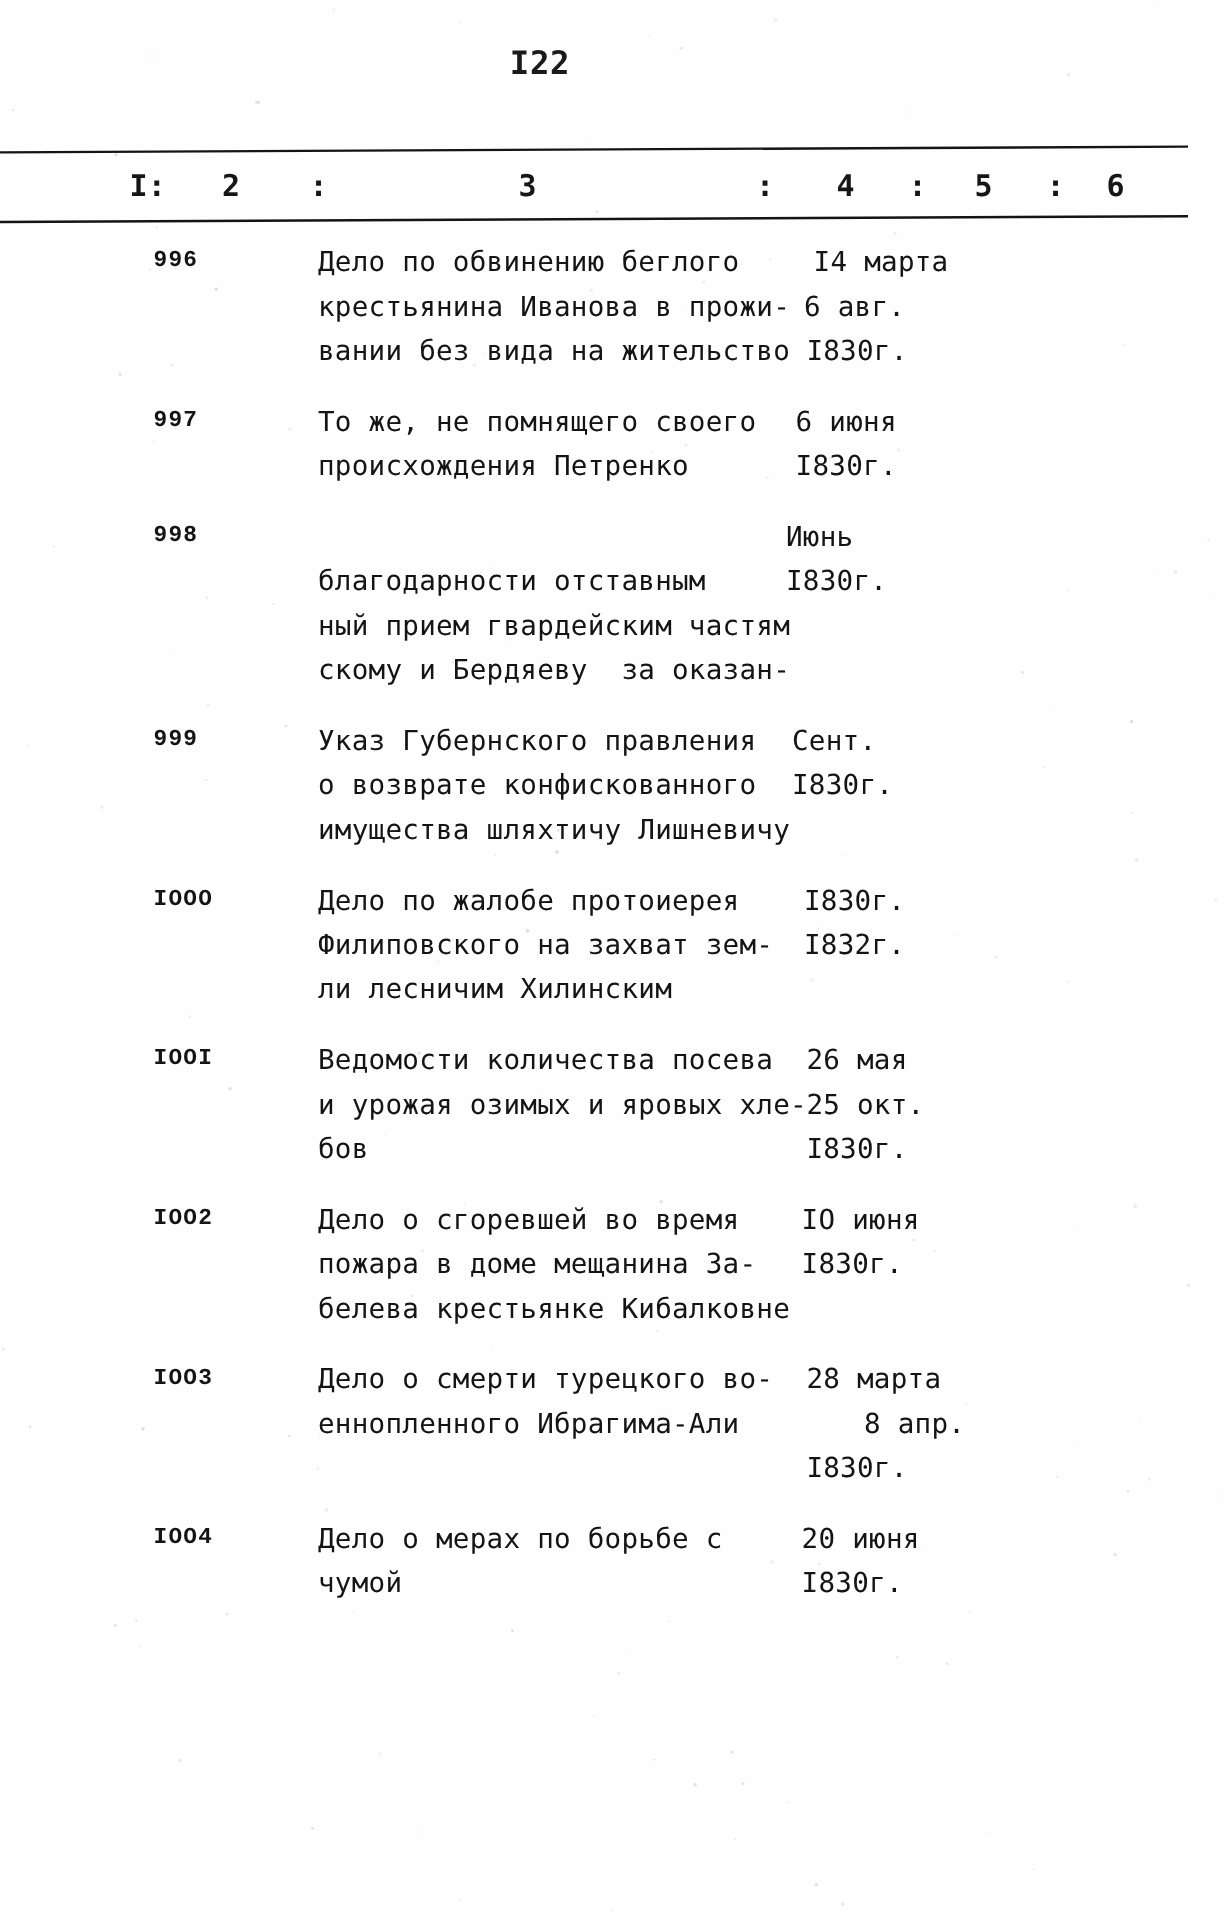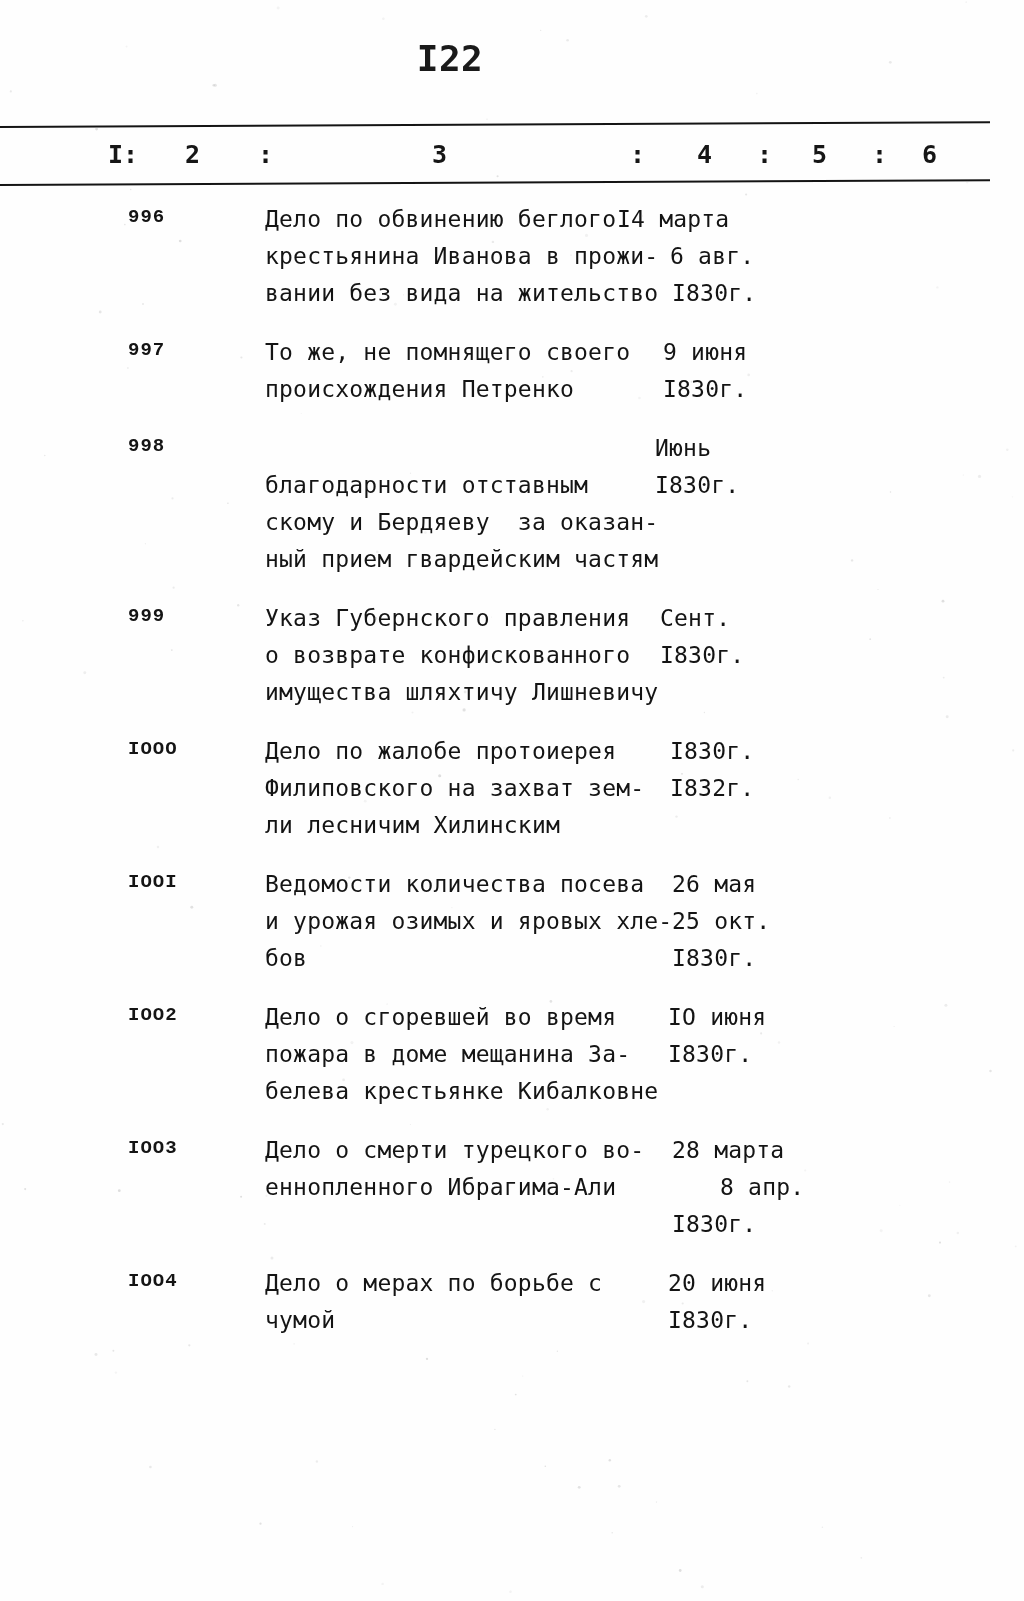--- a/index.html
+++ b/index.html
@@ -29,21 +29,21 @@
     opacity: 0.5;
   }
 
   
   #page-number {
     position: absolute;
     top: 38px;
     left: 0;
     width: 900px;
     text-align: center;
-    font-size: 36px;
+    font-size: 27px;
     letter-spacing: 0.5px;
     font-weight: 600;
     color: #1a1a1a;
   }
 
   
   #header-band {
     position: absolute;
     top: 126px;
     left: 0;
@@ -139,33 +139,33 @@
         <span class="colhead" style="left: 697px;">4</span>
         <span class="colhead" style="left: 757px;">:</span>
         <span class="colhead" style="left: 812px;">5</span>
         <span class="colhead" style="left: 872px;">:</span>
         <span class="colhead" style="left: 922px;">6</span>
       </div>
   </div>
 
   <div id="entries">
       <div class="entry">
-        <div class="entry-line"><span class="entry-number">996</span><span class="entry-desc">Дело по обвинению беглого</span><span class="entry-date" style="left: 617px;">I4 марта</span></div>
+        <div class="entry-line"><span class="entry-number">996</span><span class="entry-desc">Дело по обвинению беглого</span><span class="entry-date" style="left: 678px;">I4 марта</span></div>
         <div class="entry-line"><span class="entry-desc">крестьянина Иванова в прожи-</span><span class="entry-date" style="left: 670px;">6 авг.</span></div>
         <div class="entry-line"><span class="entry-desc">вании без вида на жительство</span><span class="entry-date" style="left: 672px;">I830г.</span></div>
       </div>
       <div class="entry">
-        <div class="entry-line"><span class="entry-number">997</span><span class="entry-desc">То же, не помнящего своего</span><span class="entry-date" style="left: 663px;">9 июня</span></div>
+        <div class="entry-line"><span class="entry-number">997</span><span class="entry-desc">То же, не помнящего своего</span><span class="entry-date" style="left: 663px;">6 июня</span></div>
         <div class="entry-line"><span class="entry-desc">происхождения Петренко</span><span class="entry-date" style="left: 663px;">I830г.</span></div>
       </div>
       <div class="entry">
         <div class="entry-line"><span class="entry-number">998</span><span class="entry-date" style="left: 655px;">Июнь</span></div>
         <div class="entry-line"><span class="entry-desc">благодарности отставным</span><span class="entry-date" style="left: 655px;">I830г.</span></div>
+        <div class="entry-line"><span class="entry-desc">ный прием гвардейским частям</span></div>
         <div class="entry-line"><span class="entry-desc">скому и Бердяеву  за оказан-</span></div>
-        <div class="entry-line"><span class="entry-desc">ный прием гвардейским частям</span></div>
       </div>
       <div class="entry">
         <div class="entry-line"><span class="entry-number">999</span><span class="entry-desc">Указ Губернского правления</span><span class="entry-date" style="left: 660px;">Сент.</span></div>
         <div class="entry-line"><span class="entry-desc">о возврате конфискованного</span><span class="entry-date" style="left: 660px;">I830г.</span></div>
         <div class="entry-line"><span class="entry-desc">имущества шляхтичу Лишневичу</span></div>
       </div>
       <div class="entry">
         <div class="entry-line"><span class="entry-number">IOOO</span><span class="entry-desc">Дело по жалобе протоиерея</span><span class="entry-date" style="left: 670px;">I830г.</span></div>
         <div class="entry-line"><span class="entry-desc">Филиповского на захват зем-</span><span class="entry-date" style="left: 670px;">I832г.</span></div>
         <div class="entry-line"><span class="entry-desc">ли лесничим Хилинским</span></div>

